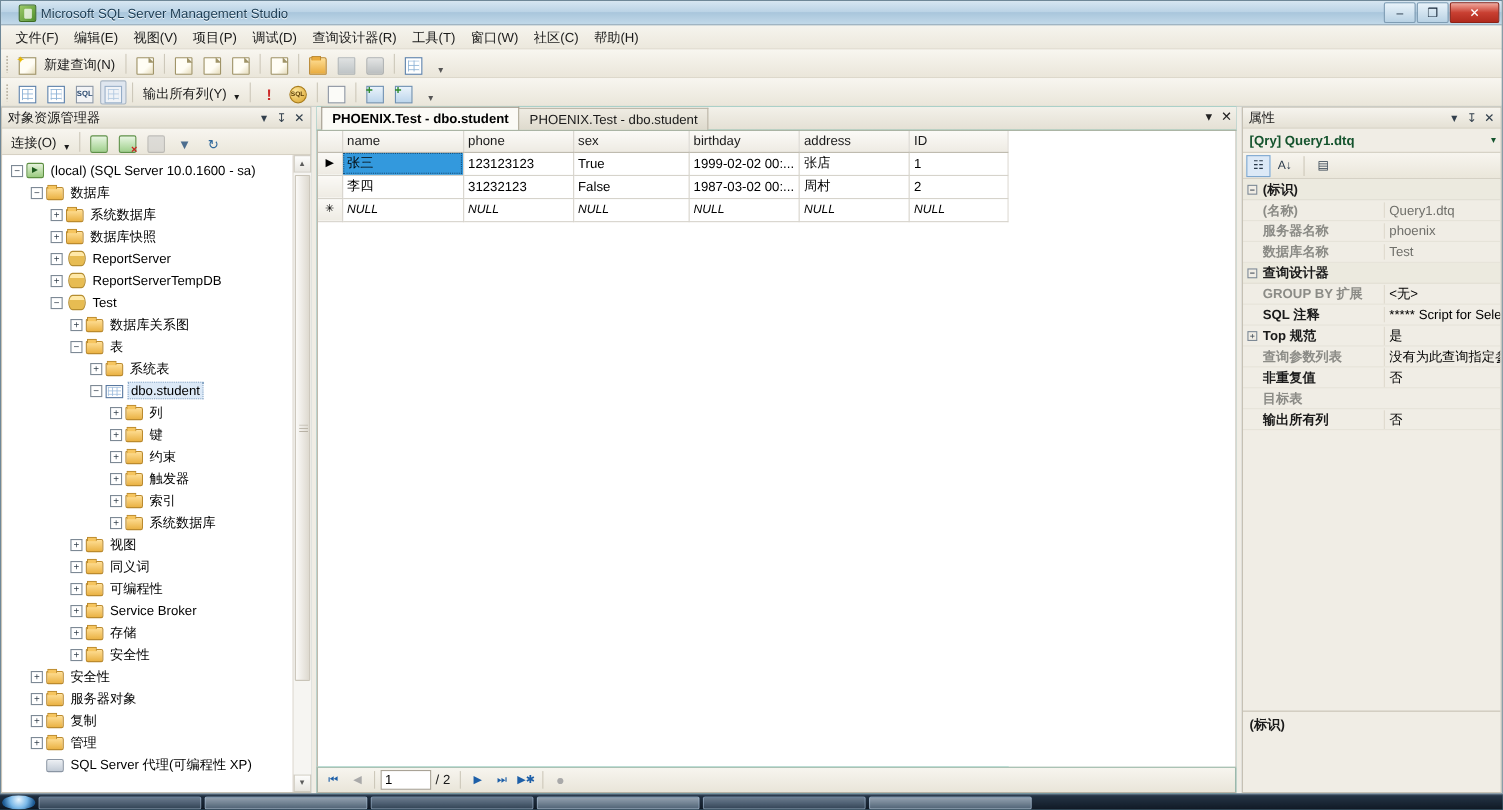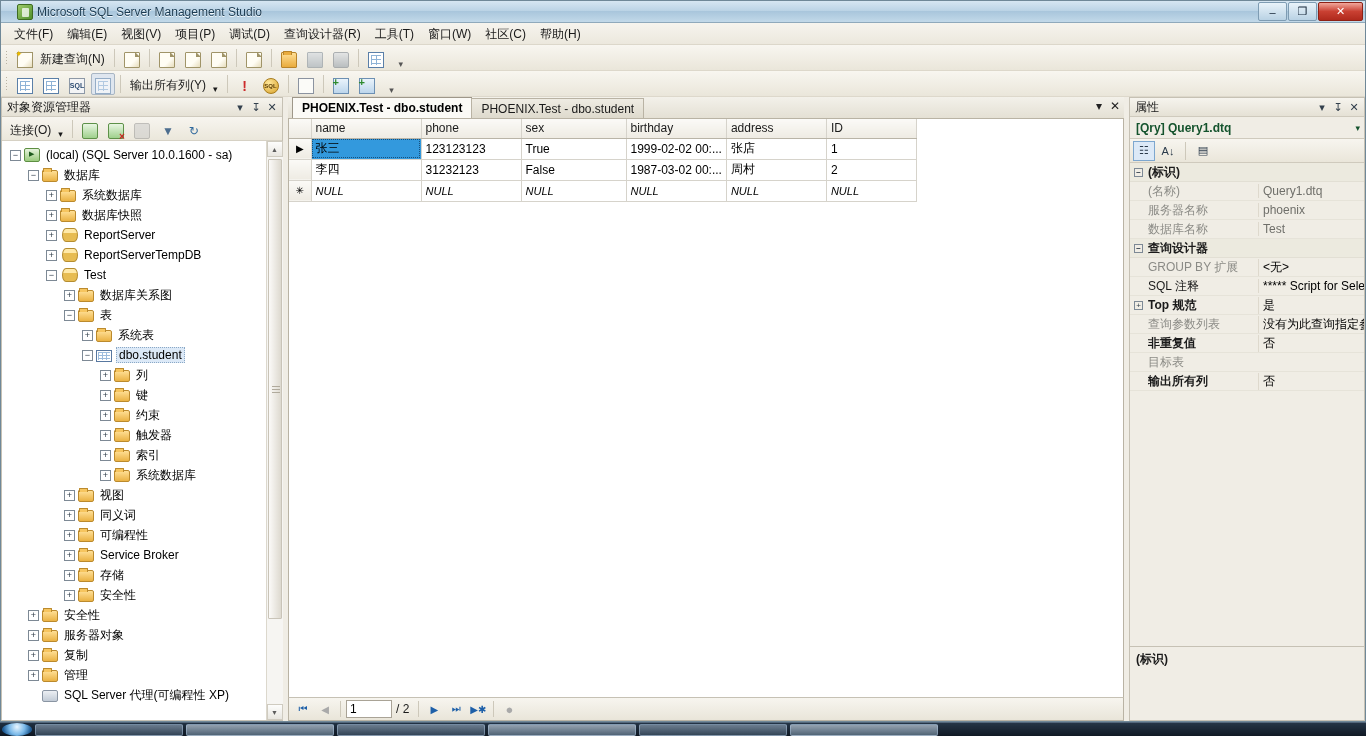--- a/index.html
+++ b/index.html
@@ -323,21 +323,21 @@
   .prop-row {
     display: flex; align-items: center; height: 19px;
     font-size: 12px; border-bottom: 1px solid #e6e3d9;
   }
   .prop-row .exp {
     width: 9px; height: 9px; border: 1px solid #7d8995; background: #f0ede5;
     font-size: 8px; line-height: 8px; text-align: center; margin: 0 5px 0 4px;
     color: #33404d; flex: 0 0 9px;
   }
   .prop-row .noexp { width: 9px; margin: 0 5px 0 4px; flex: 0 0 9px; }
-  .prop-name { width: 110px; flex: 0 0 110px; color: #1a1a1a; overflow: hidden; white-space: nowrap; }
+  .prop-name { width: 110px; flex: 0 0 110px; color: #1a1a1a; overflow: hidden; white-space: nowrap; font-weight: bold; }
   .prop-name.dim { color: #8b8b86; }
   .prop-name.bold { font-weight: bold; }
   .prop-val {
     flex: 1; color: #000; overflow: hidden; white-space: nowrap;
     border-left: 1px solid #ded9cd; padding-left: 4px;
   }
   .prop-val.dim { color: #6f6f6a; }
   #prop-desc {
     height: 74px; border-top: 1px solid #c6c1b4;
     background: #f0ede5; padding: 4px 6px; font-size: 12px; color: #1a1a1a;

